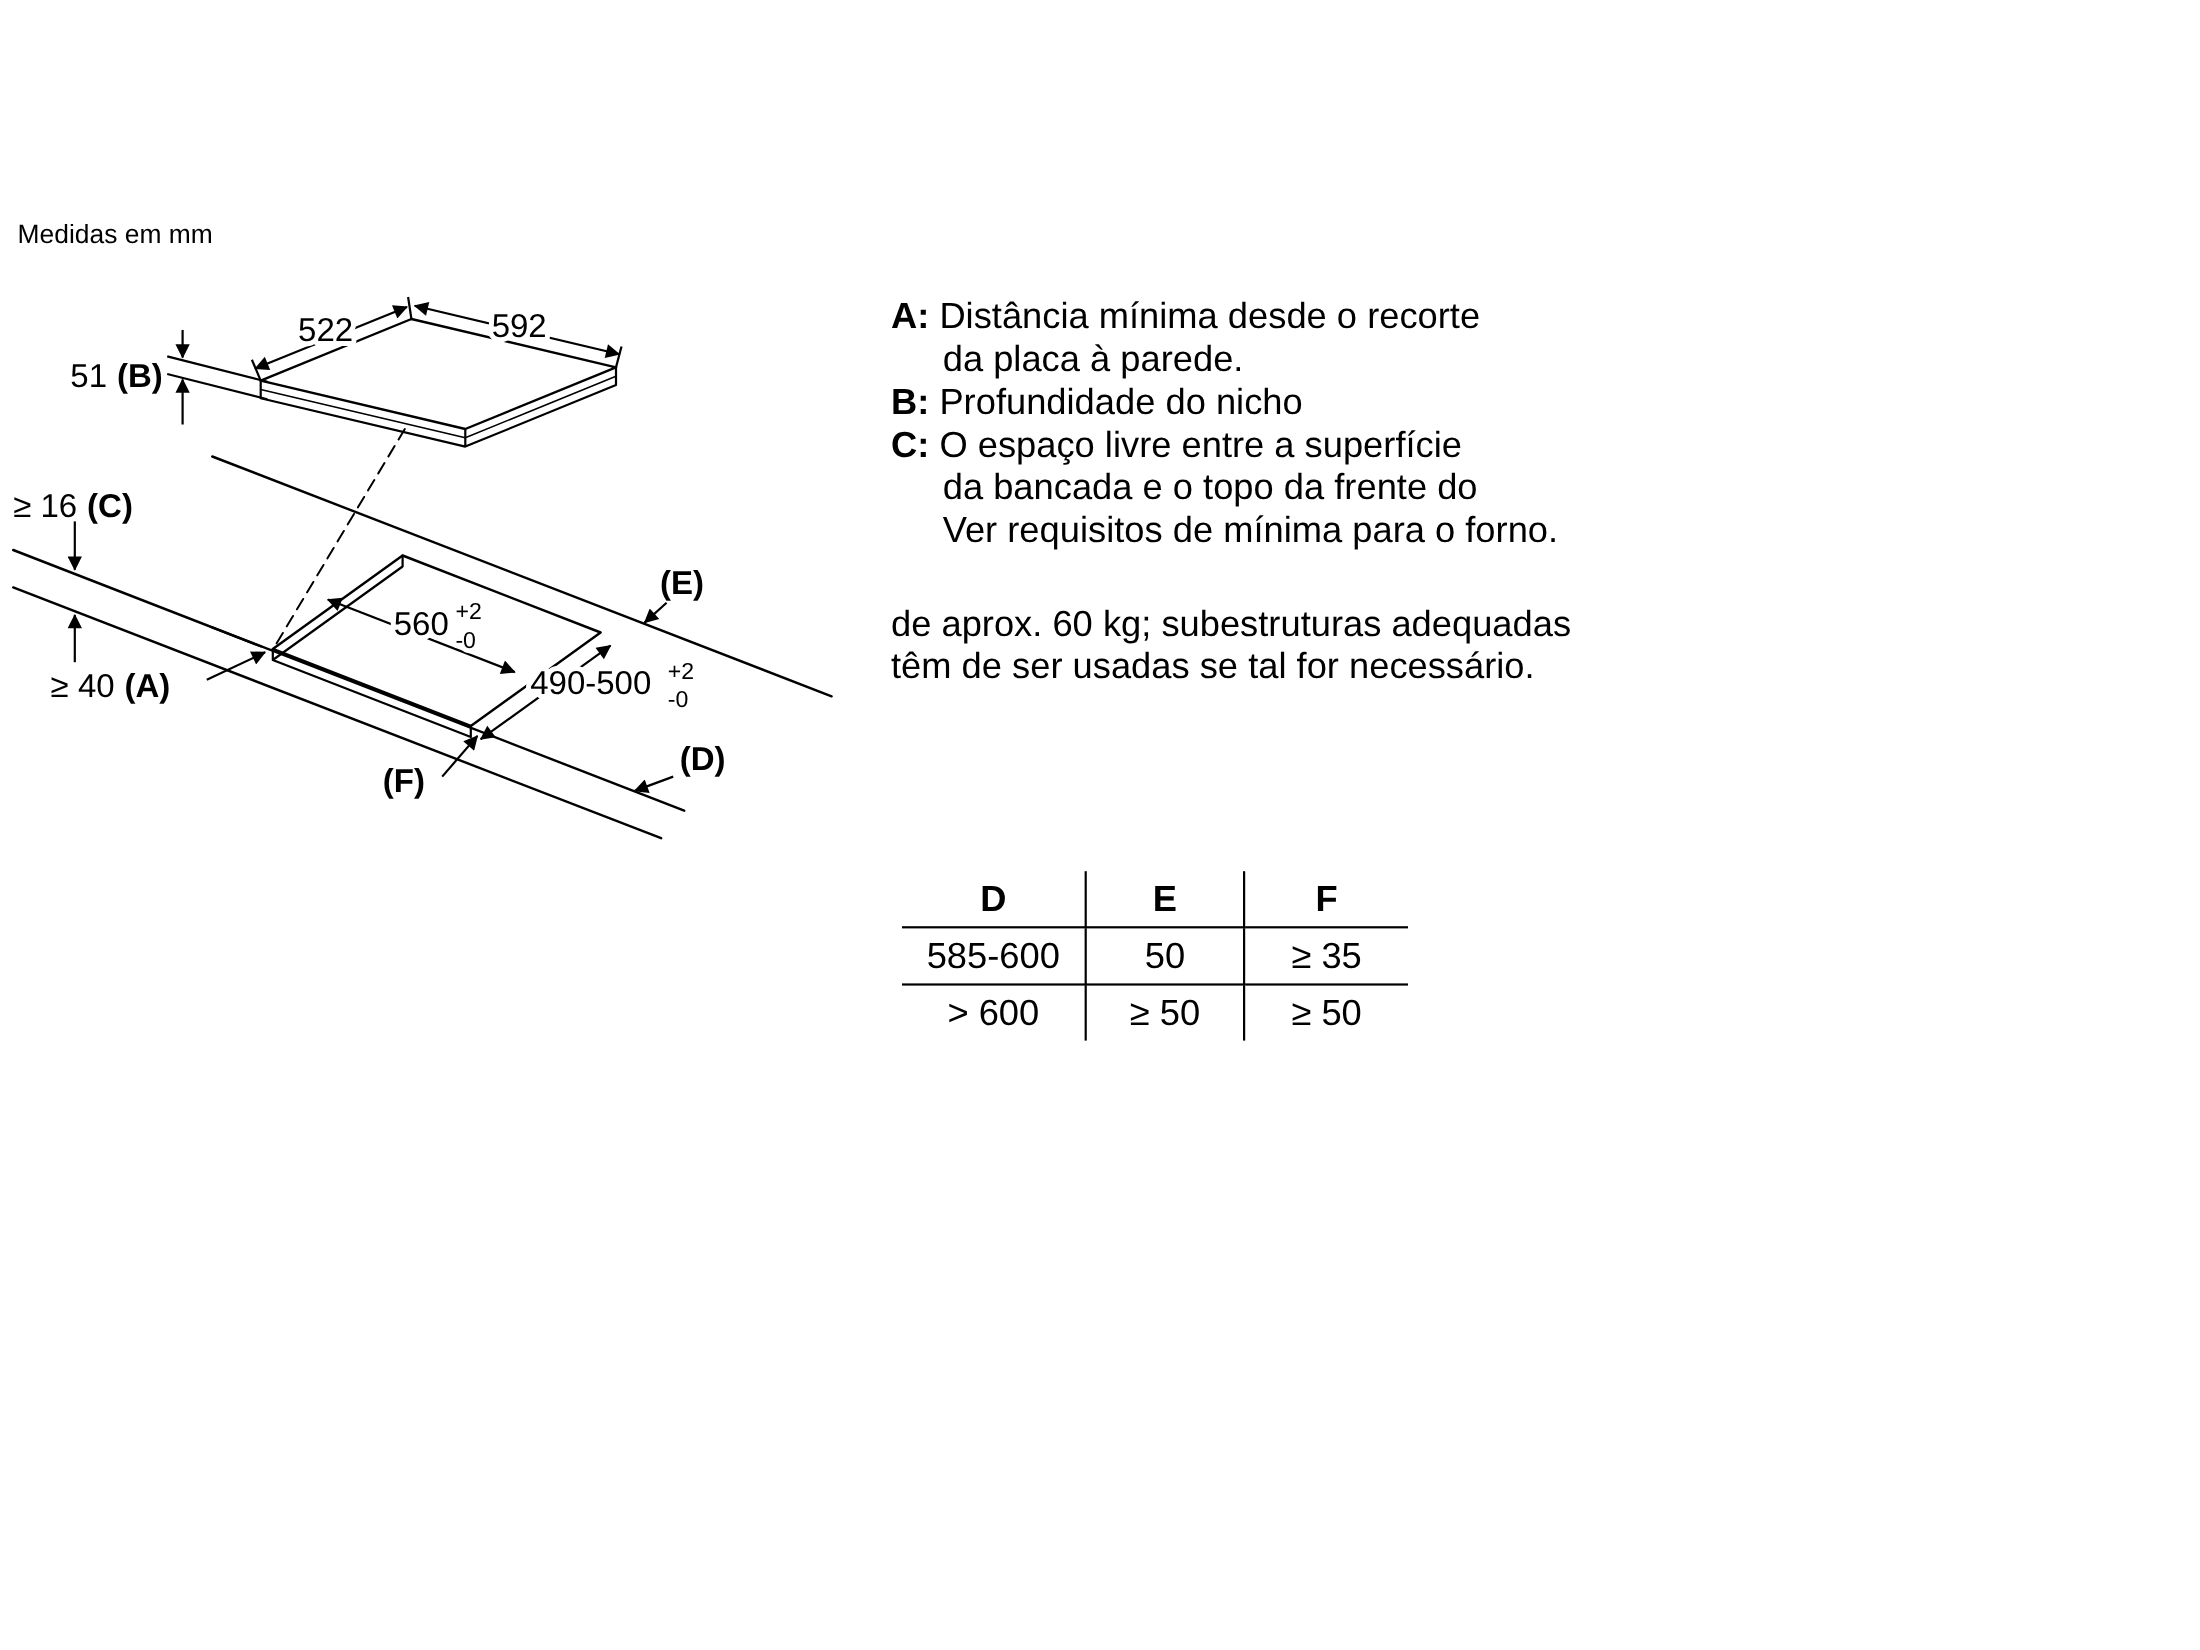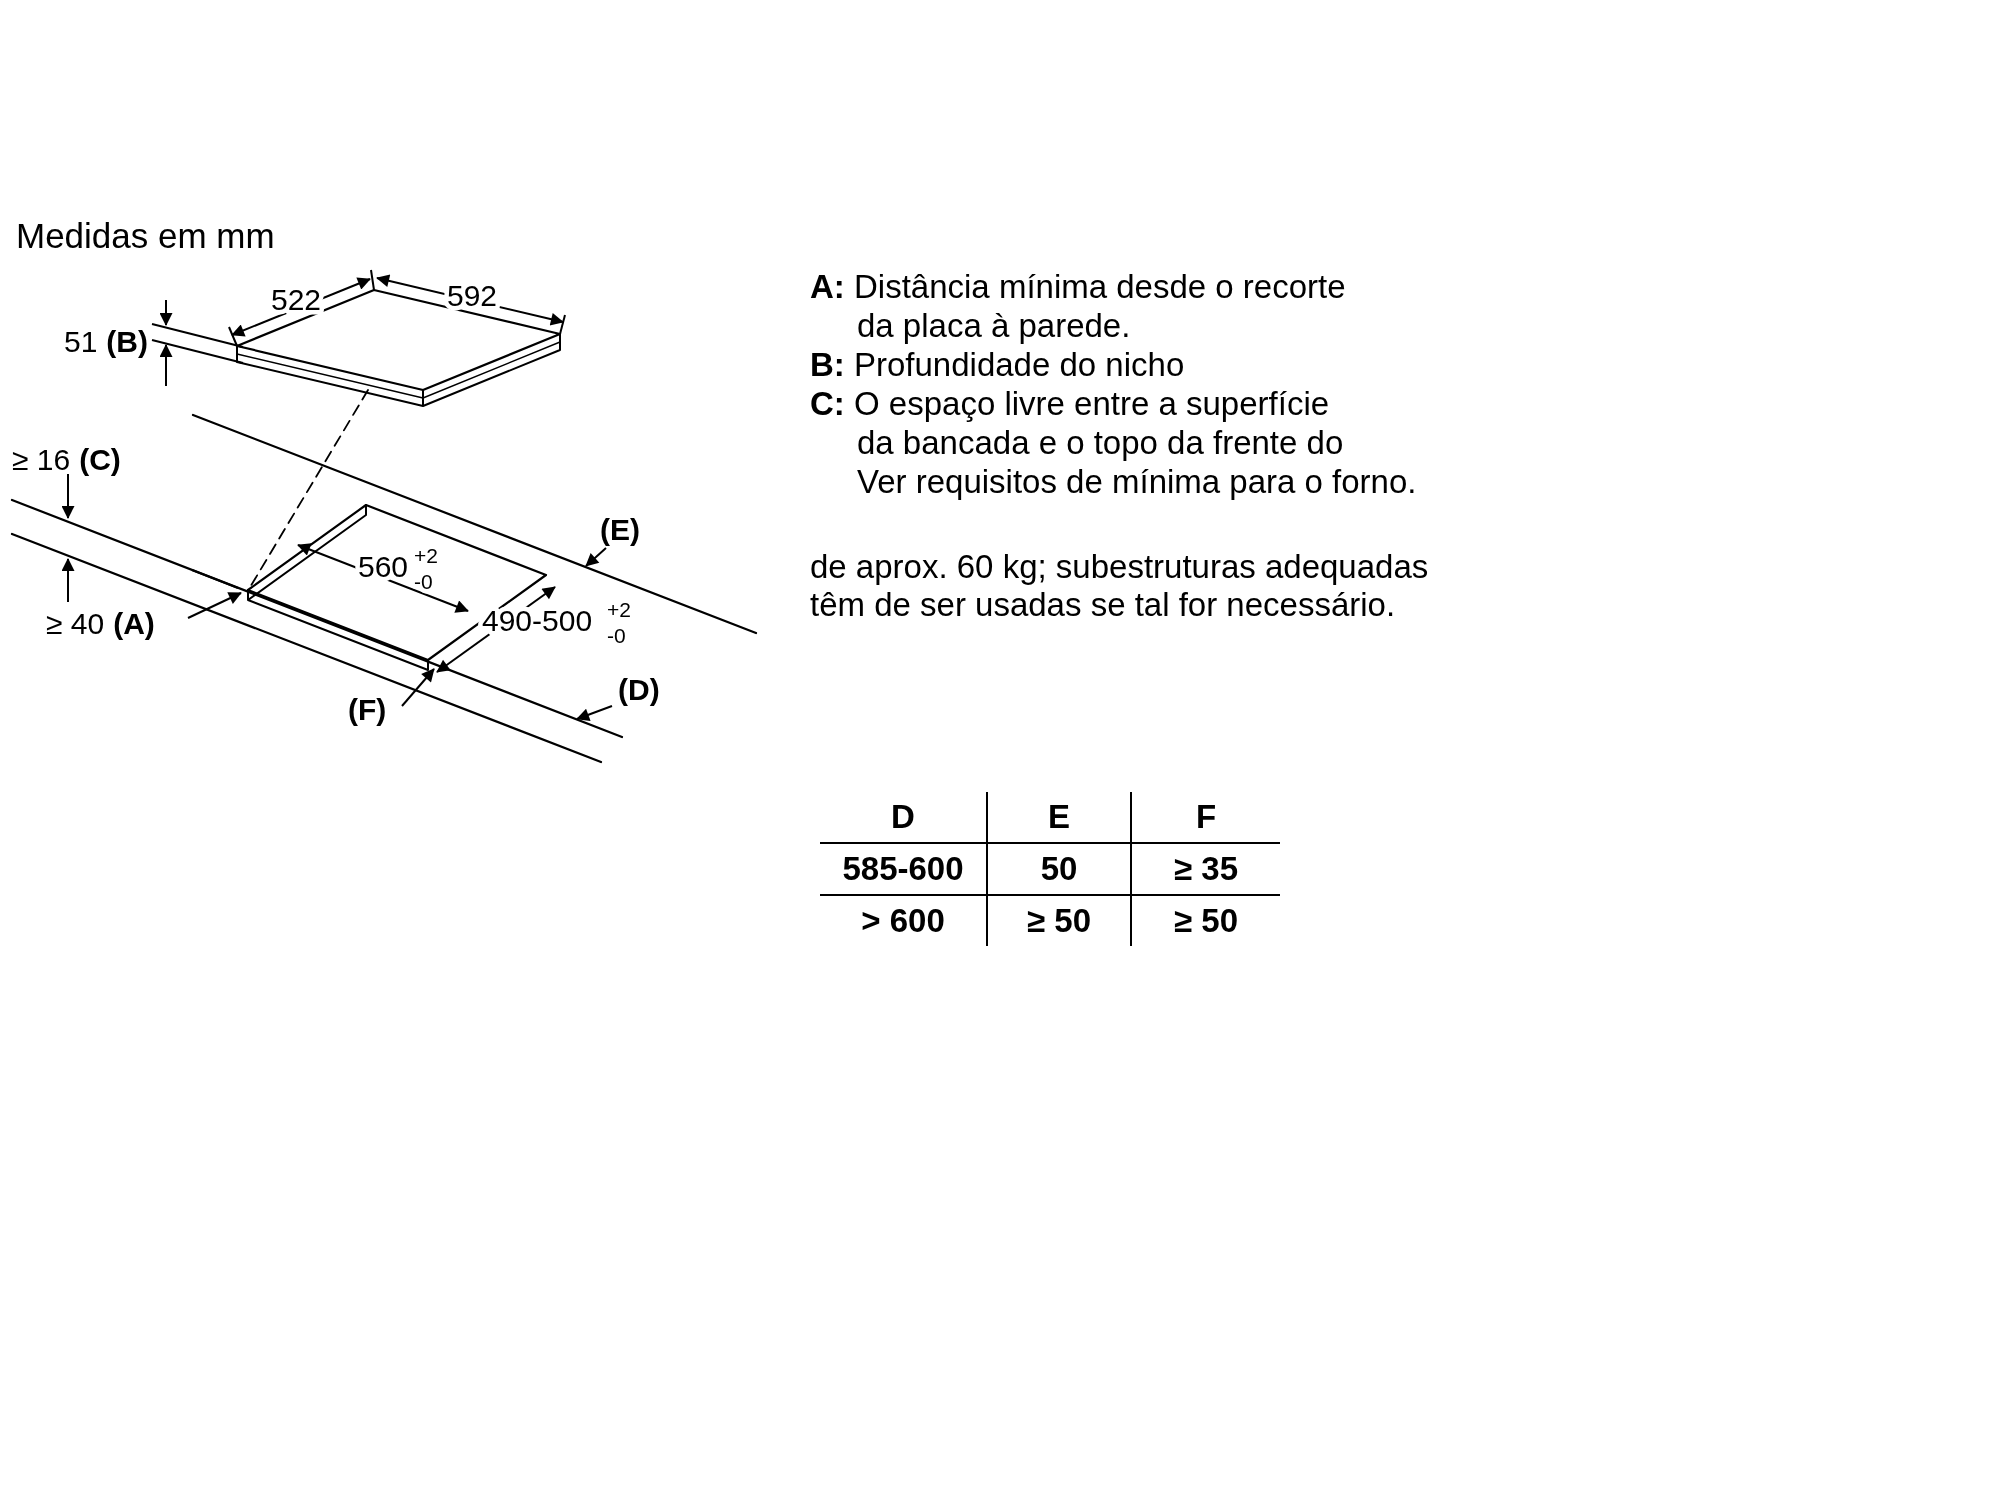--- a/index.html
+++ b/index.html
@@ -1,28 +1,28 @@
 <!DOCTYPE html>
 <html><head>
 <meta charset="utf-8">
 <style>
   html,body{margin:0;padding:0}
   body{
     width:2000px;height:1500px;background:#fff;color:#000;
     font-family:"Liberation Sans",sans-serif;position:relative;overflow:hidden;
   }
   .abs{position:absolute}
-  #title{left:16px;top:216px;font-size:35px}
+  #title{left:16px;top:200px;font-size:24px}
   #legend{left:810px;top:267px;font-size:33px;line-height:39px;width:700px}
   #legend .key{font-weight:bold}
   #legend .cont{padding-left:47px}
   #note{left:810px;top:548px;font-size:33px;line-height:38px;width:720px}
   #spec-table{left:820px;top:792px}
   #spec-table table{border-collapse:collapse;font-size:33px}
-  #spec-table th,#spec-table td{text-align:center;padding:5px 8px;height:40px;font-weight:bold}
+  #spec-table th,#spec-table td{text-align:center;padding:5px 8px;height:40px;font-weight:normal}
   #spec-table th{font-weight:bold}
   #spec-table th:nth-child(1),#spec-table td:nth-child(1){width:150px;border-right:2px solid #000}
   #spec-table th:nth-child(2),#spec-table td:nth-child(2){width:126px;border-right:2px solid #000}
   #spec-table th:nth-child(3),#spec-table td:nth-child(3){width:132px}
   #spec-table thead th{border-bottom:2px solid #000}
   #spec-table tbody tr:first-child td{border-bottom:2px solid #000}
   svg text{font-family:"Liberation Sans",sans-serif;fill:#000}
   .dimtxt{font-size:30px}
   .toltxt{font-size:21px}
   .boldtxt{font-weight:bold}

